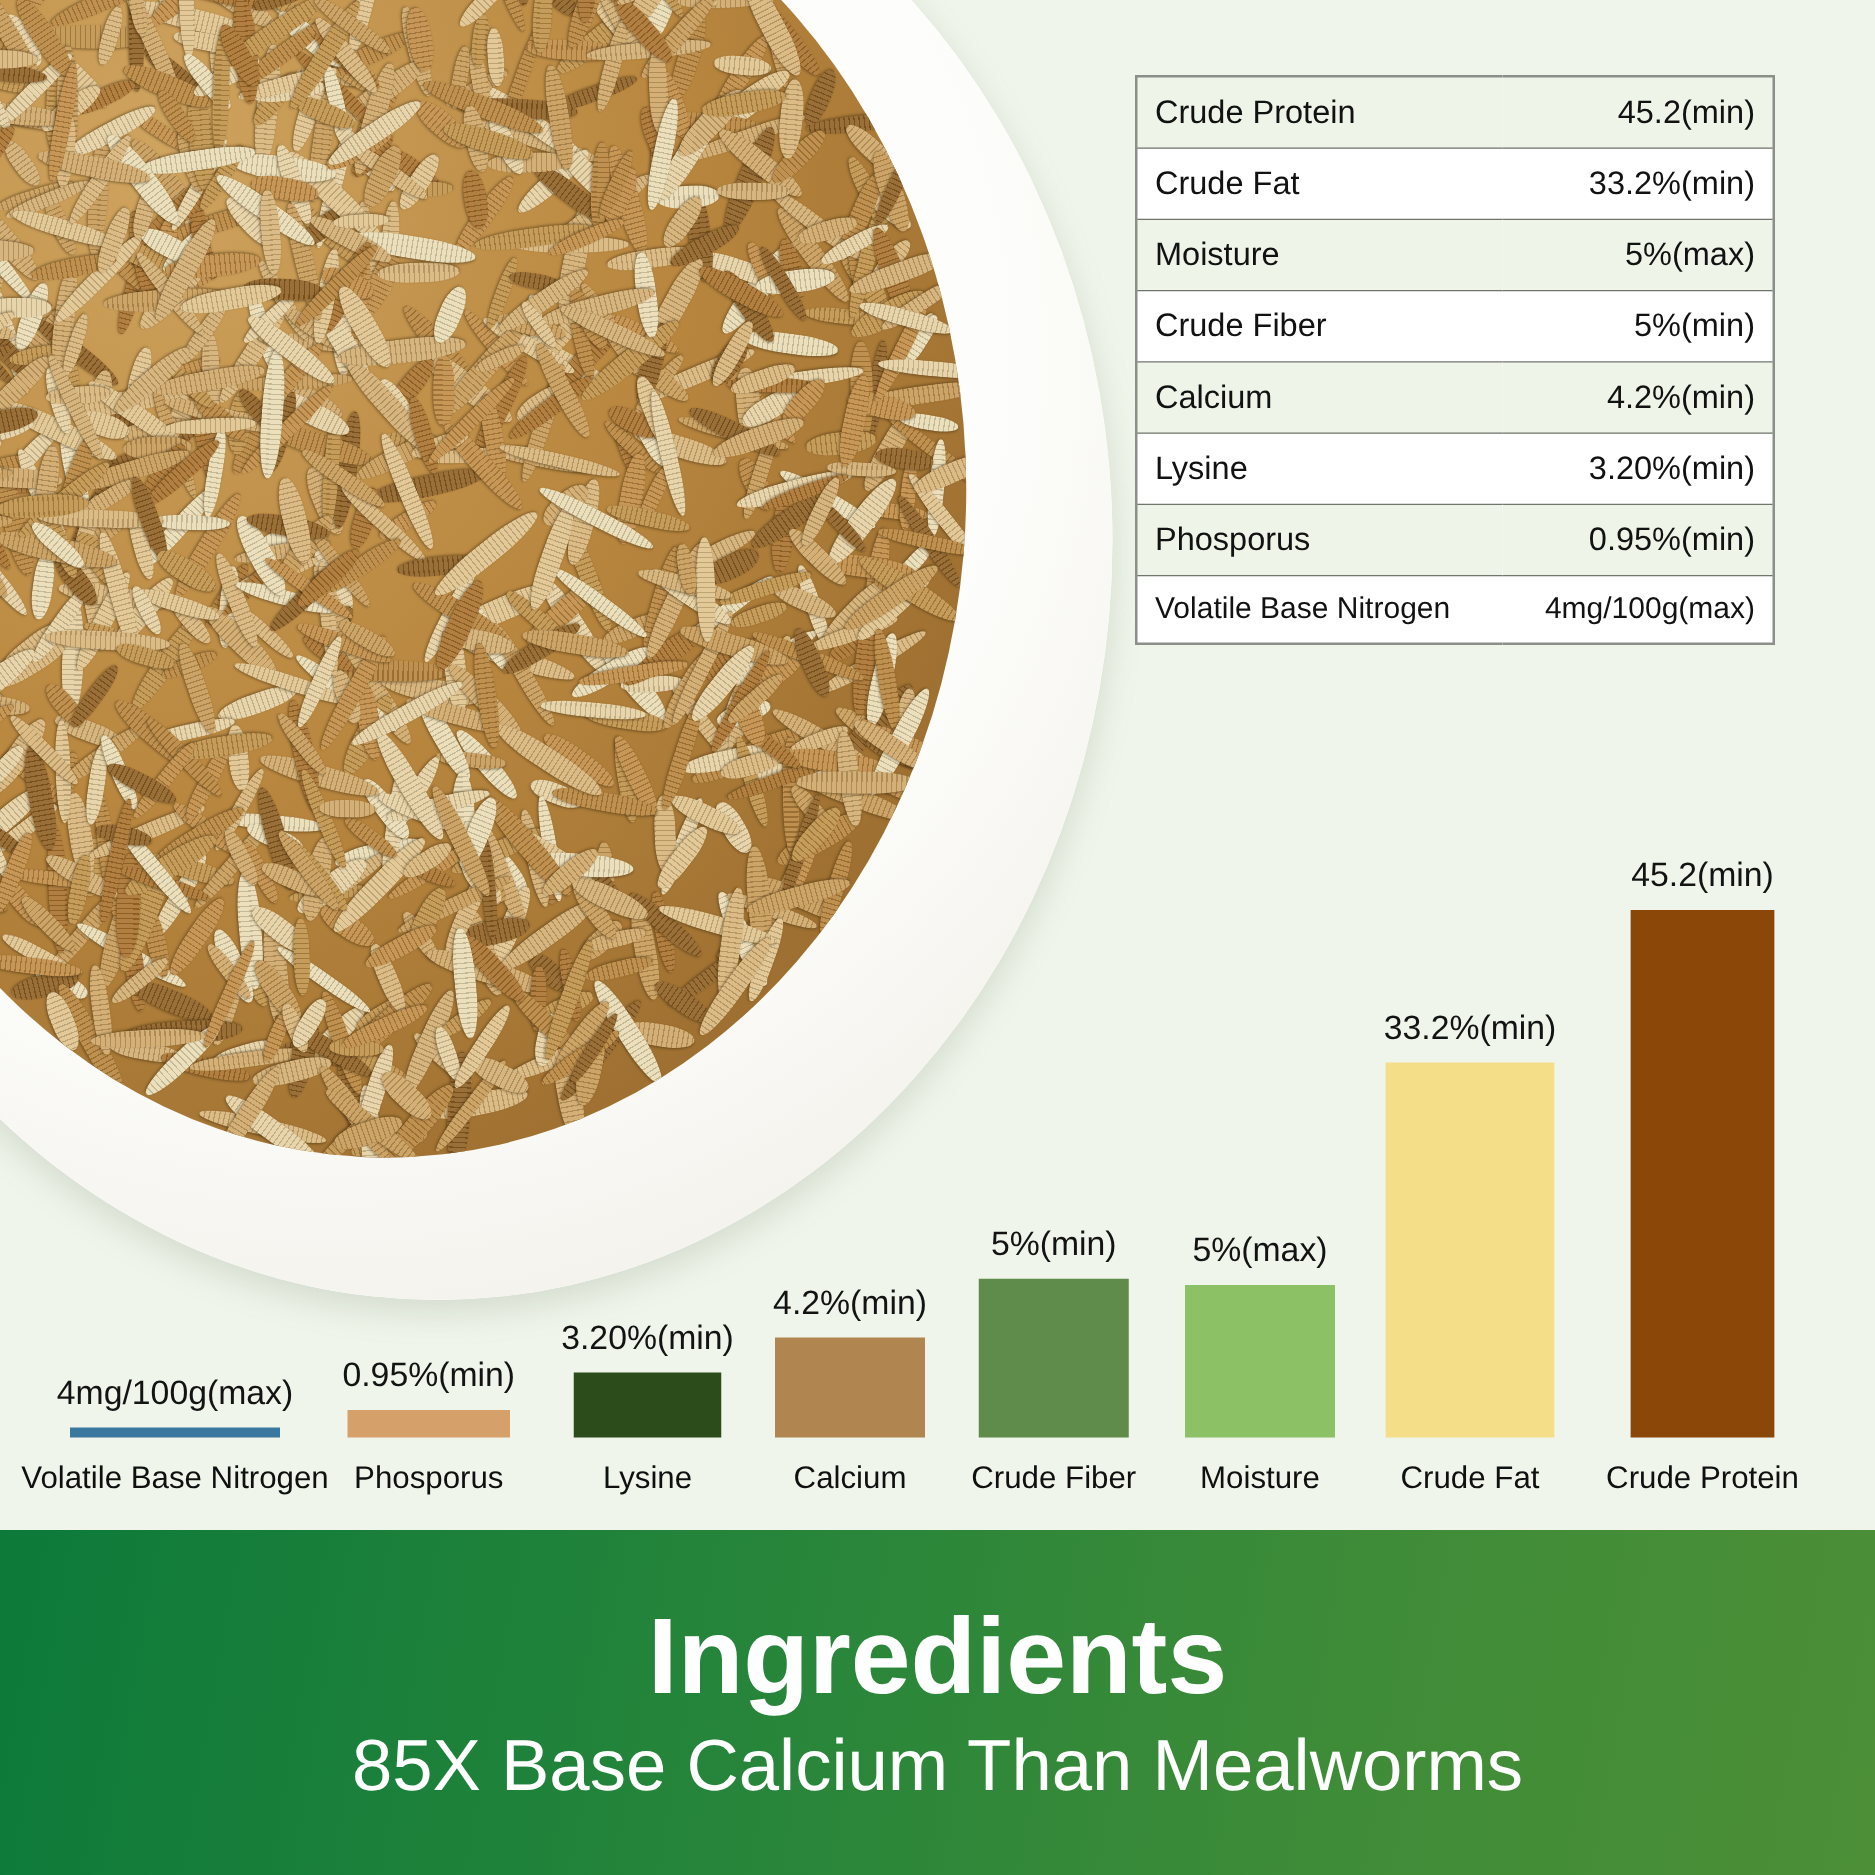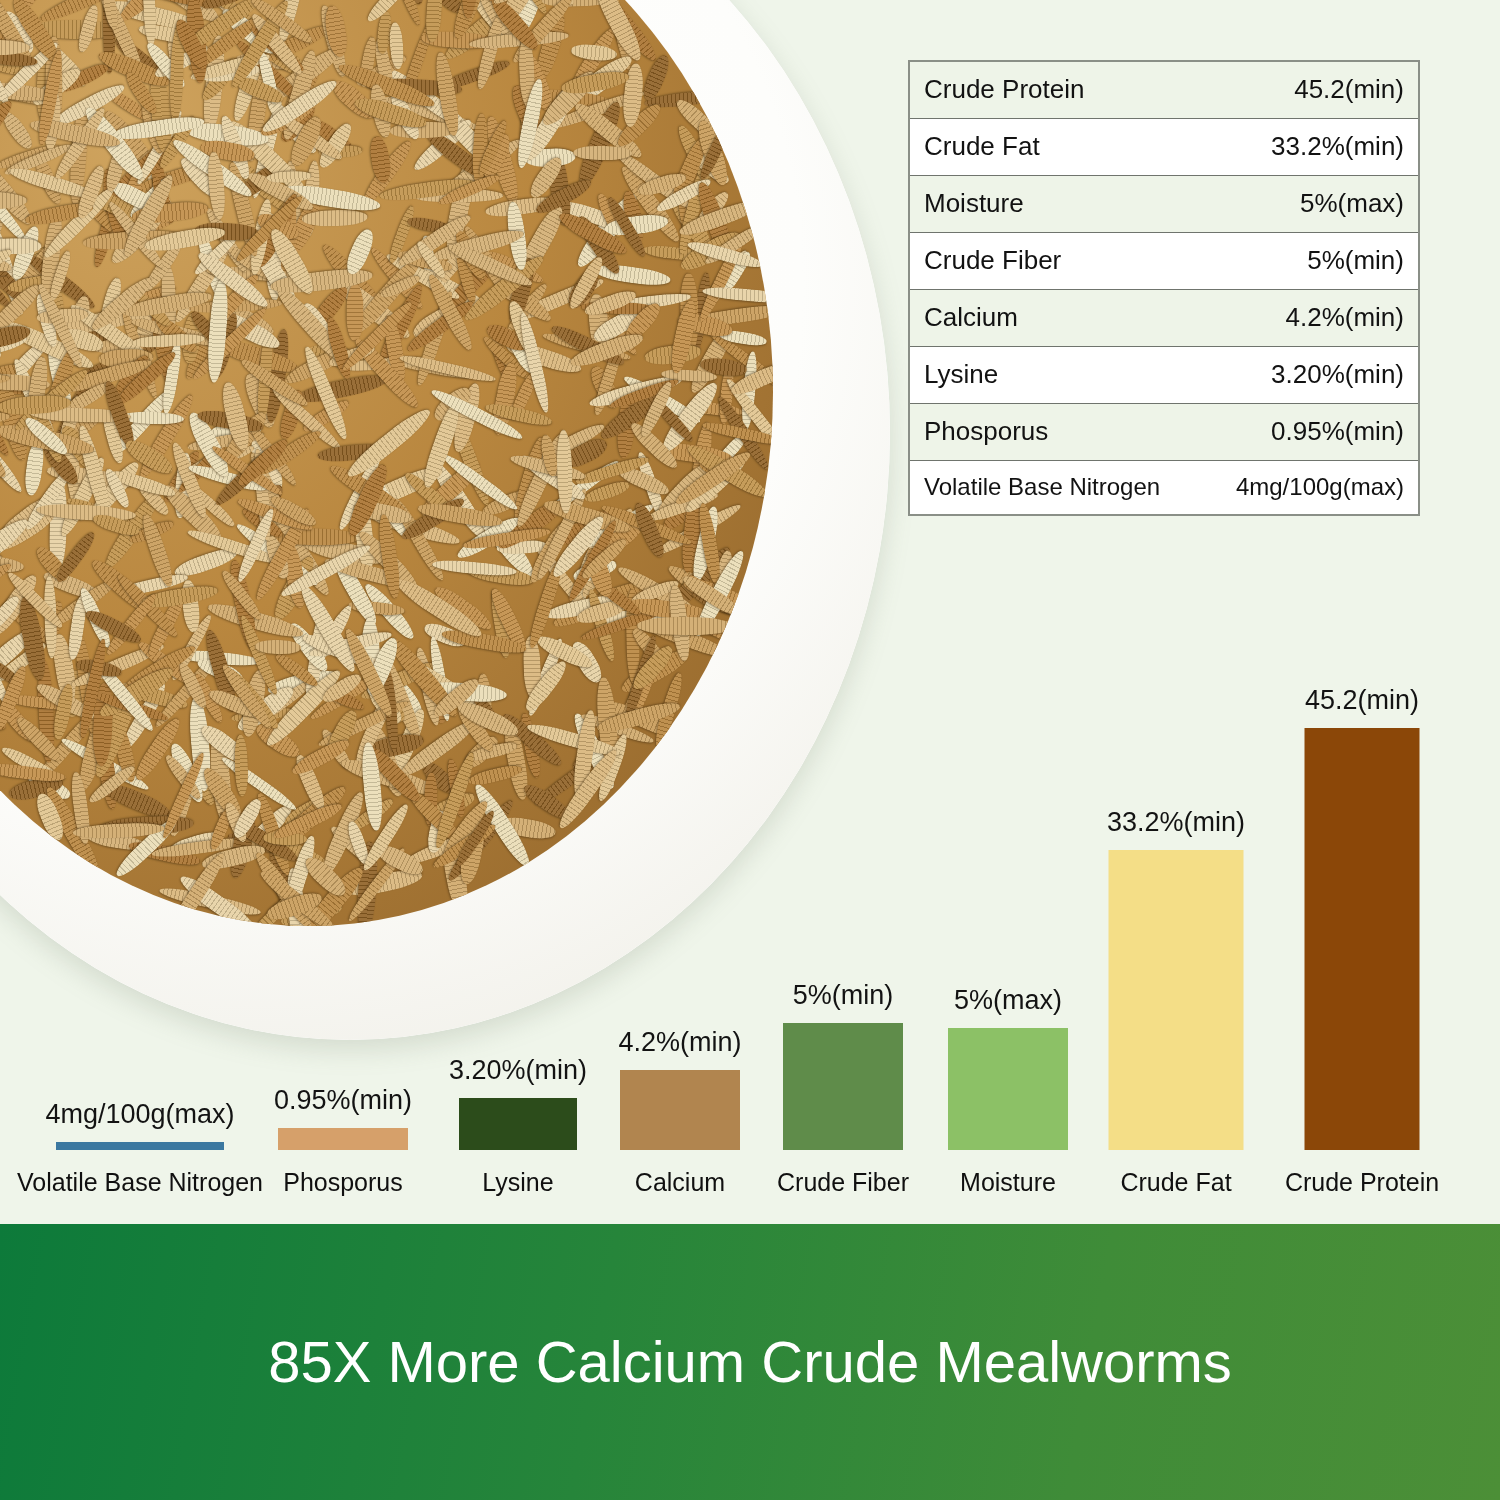--- a/index.html
+++ b/index.html
@@ -1139,16 +1139,17 @@
         <div class="bar-name">Crude Fat</div>
       </div>
       <div class="bar-col" style="left: 1252px; width: 220px; height: 563px;">
         <div class="bar-value" style="bottom: 509px;">45.2(min)</div>
         <div class="bar-rect" style="width: 115px; height: 422px; background: rgb(139, 71, 8);"></div>
         <div class="bar-name">Crude Protein</div>
       </div>
     </div>
 
   <div id="banner" style="background: linear-gradient(100deg, rgb(13, 122, 58) 0%, rgb(38, 133, 58) 40%, rgb(63, 140, 56) 72%, rgb(76, 143, 55) 100%);">
-    <div id="banner-subtitle">85X More Calcium Crude Mealworms</div>
+    <div id="banner-title">Ingredients</div>
+    <div id="banner-subtitle">85X Base Calcium Than Mealworms</div>
   </div>
 
 </div>
 
 </body></html>

